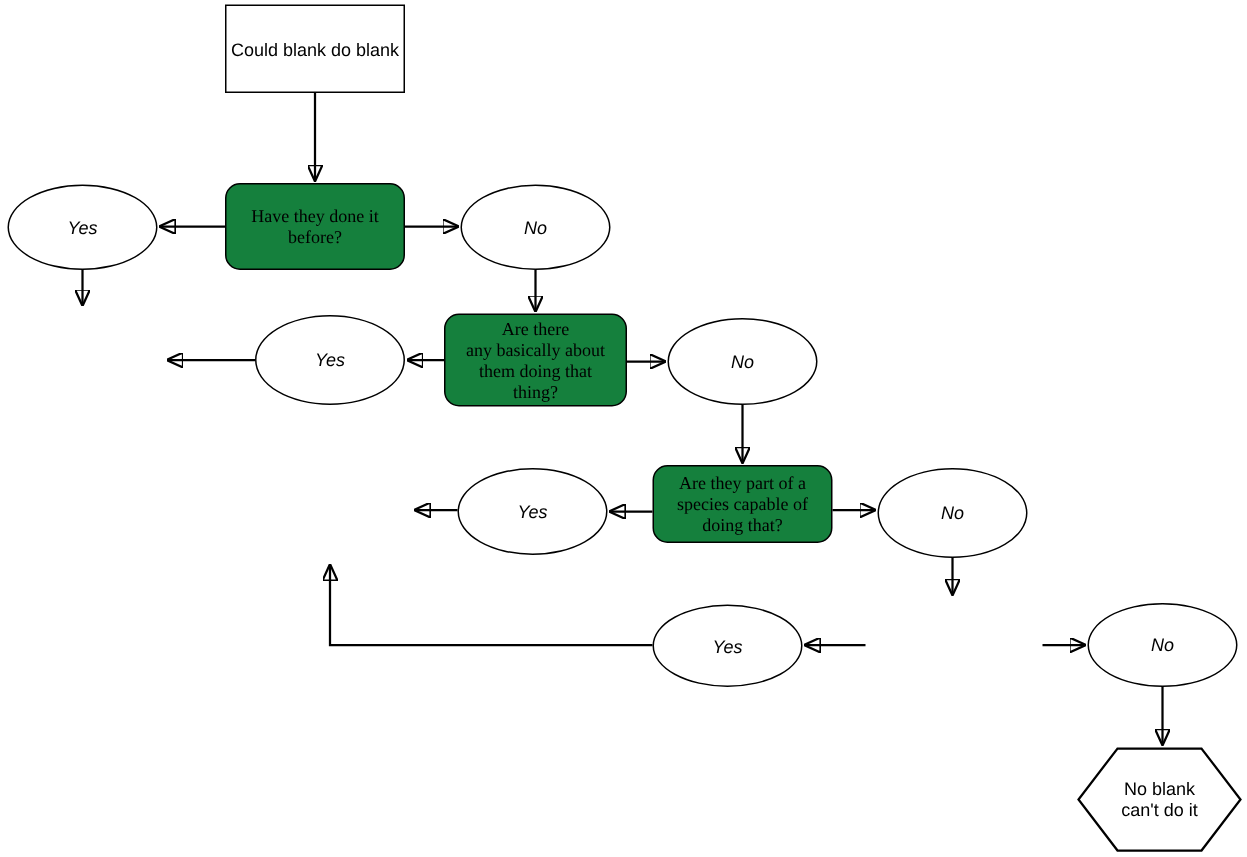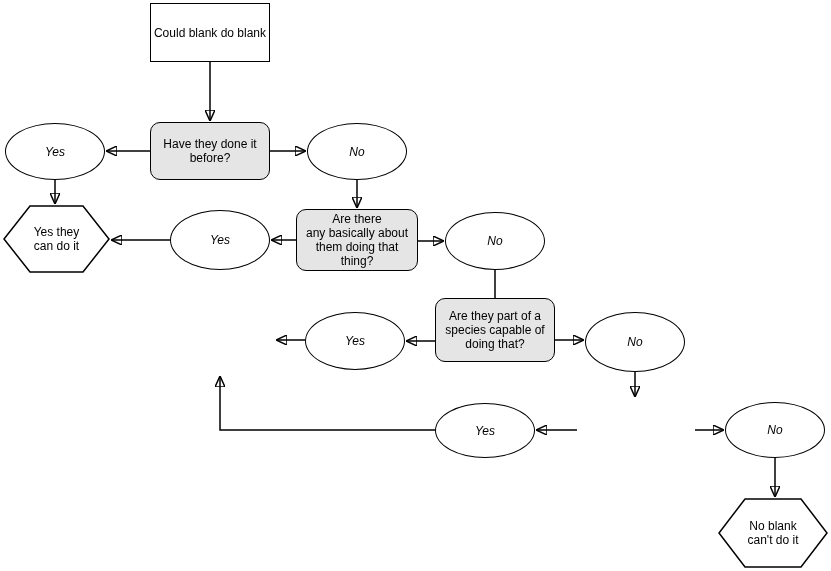--- a/index.html
+++ b/index.html
@@ -40,21 +40,22 @@
     z-index: 1;
     padding: 0 2px;
   }
   .shape-rect {
     border: 1.5px solid #000000;
     background: #ffffff;
   }
   .shape-rounded {
     border: 1.5px solid #000000;
     border-radius: 10px;
-    background: #e5e5e5;
+    background: #15803d;
+    font-family: Liberation Serif, serif;
   }
   .shape-ellipse {
     border: 1.5px solid #000000;
     border-radius: 50%;
     background: #ffffff;
     font-style: italic;
   }
   .shape-hex {
     background: transparent;
   }
@@ -116,27 +117,20 @@
   </div>
 
   <div class="node shape-ellipse" style="left:5px;top:123px;width:100px;height:57px">
     <span class="label">Yes</span>
   </div>
 
   <div class="node shape-ellipse" style="left:307px;top:123px;width:100px;height:57px">
     <span class="label">No</span>
   </div>
 
-  <div class="node shape-hex" style="left:3px;top:205px;width:107px;height:68px">
-    <svg class="hex-svg" viewBox="0 0 107 68">
-        <polygon points="27,1 80,1 106,34 80,67 27,67 1,34"></polygon>
-      </svg>
-    <span class="label">Yes they
-can do it</span>
-  </div>
 
   <div class="node shape-ellipse" style="left:170px;top:210px;width:100px;height:60px">
     <span class="label">Yes</span>
   </div>
 
   <div class="node shape-rounded" style="left:296px;top:209px;width:122px;height:62px">
     <span class="label">Are there
 any basically about
 them doing that
 thing?</span>
@@ -144,21 +138,21 @@
 
   <div class="node shape-ellipse" style="left:445px;top:212px;width:100px;height:58px">
     <span class="label">No</span>
   </div>
 
 
   <div class="node shape-ellipse" style="left:305px;top:312px;width:100px;height:58px">
     <span class="label">Yes</span>
   </div>
 
-  <div class="node shape-rounded" style="left:435px;top:298px;width:120px;height:64px">
+  <div class="node shape-rounded" style="left:435px;top:310px;width:120px;height:52px">
     <span class="label">Are they part of a
 species capable of
 doing that?</span>
   </div>
 
   <div class="node shape-ellipse" style="left:585px;top:312px;width:100px;height:60px">
     <span class="label">No</span>
   </div>
 
   <div class="node shape-ellipse" style="left:435px;top:403px;width:100px;height:55px">

